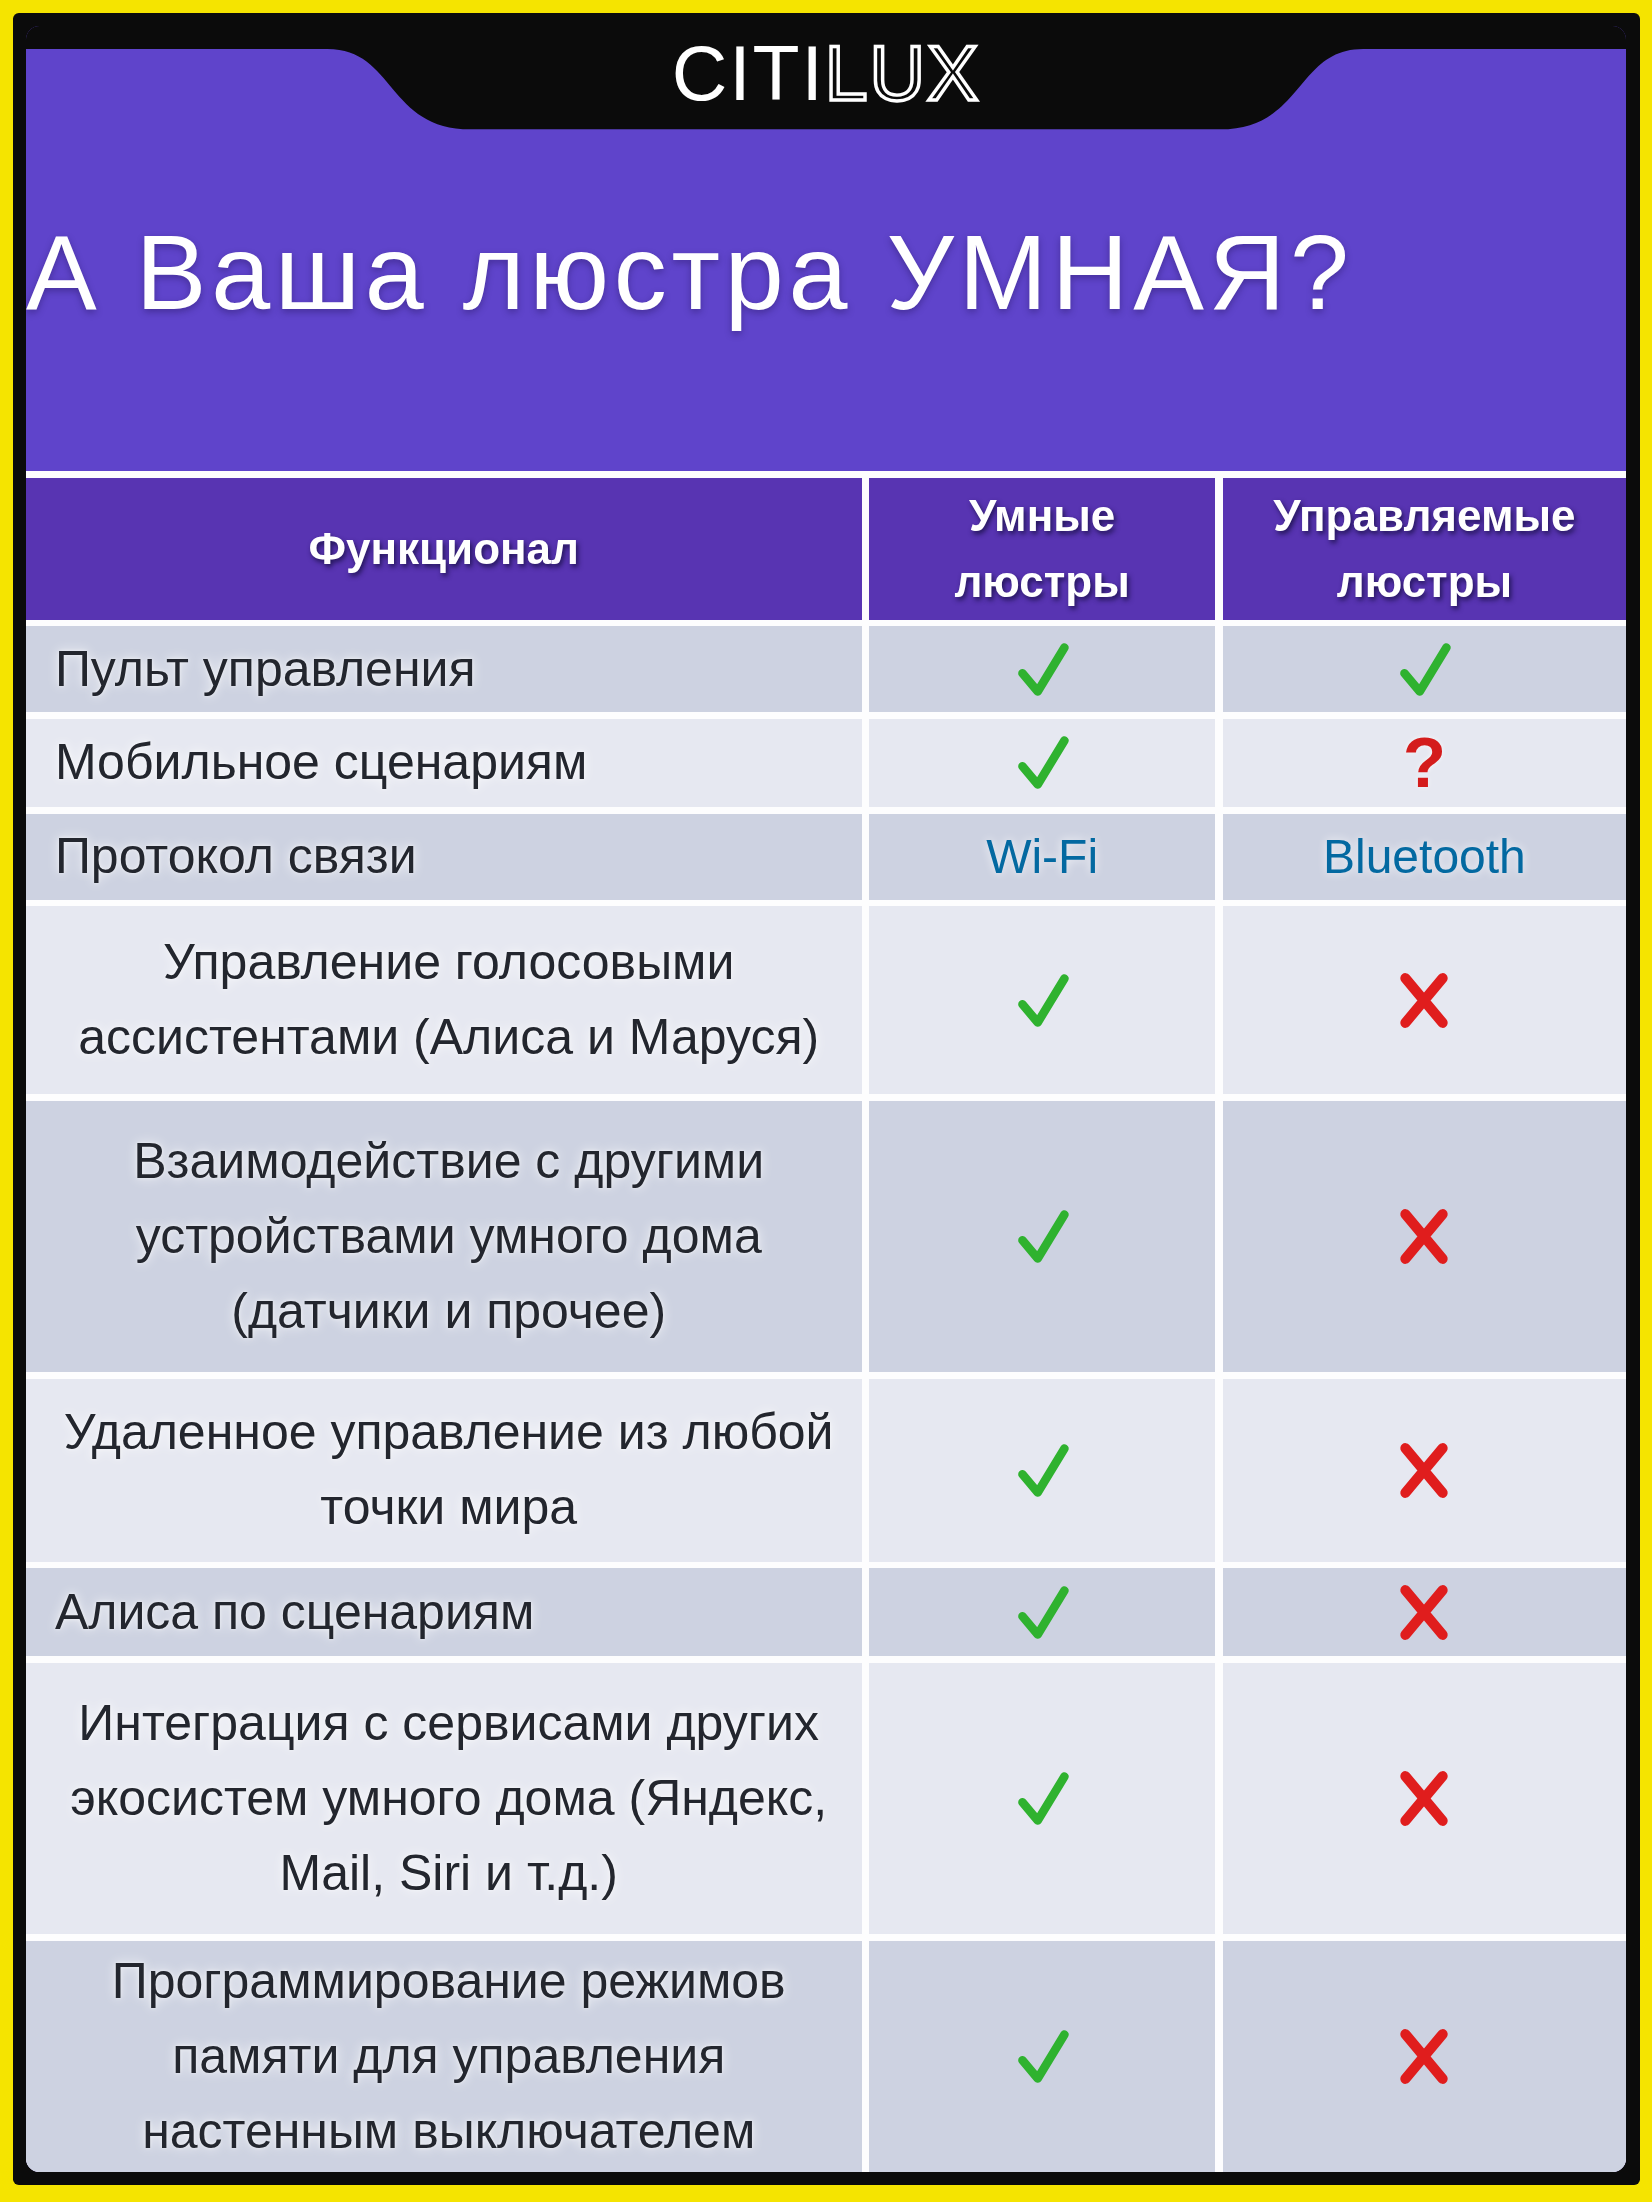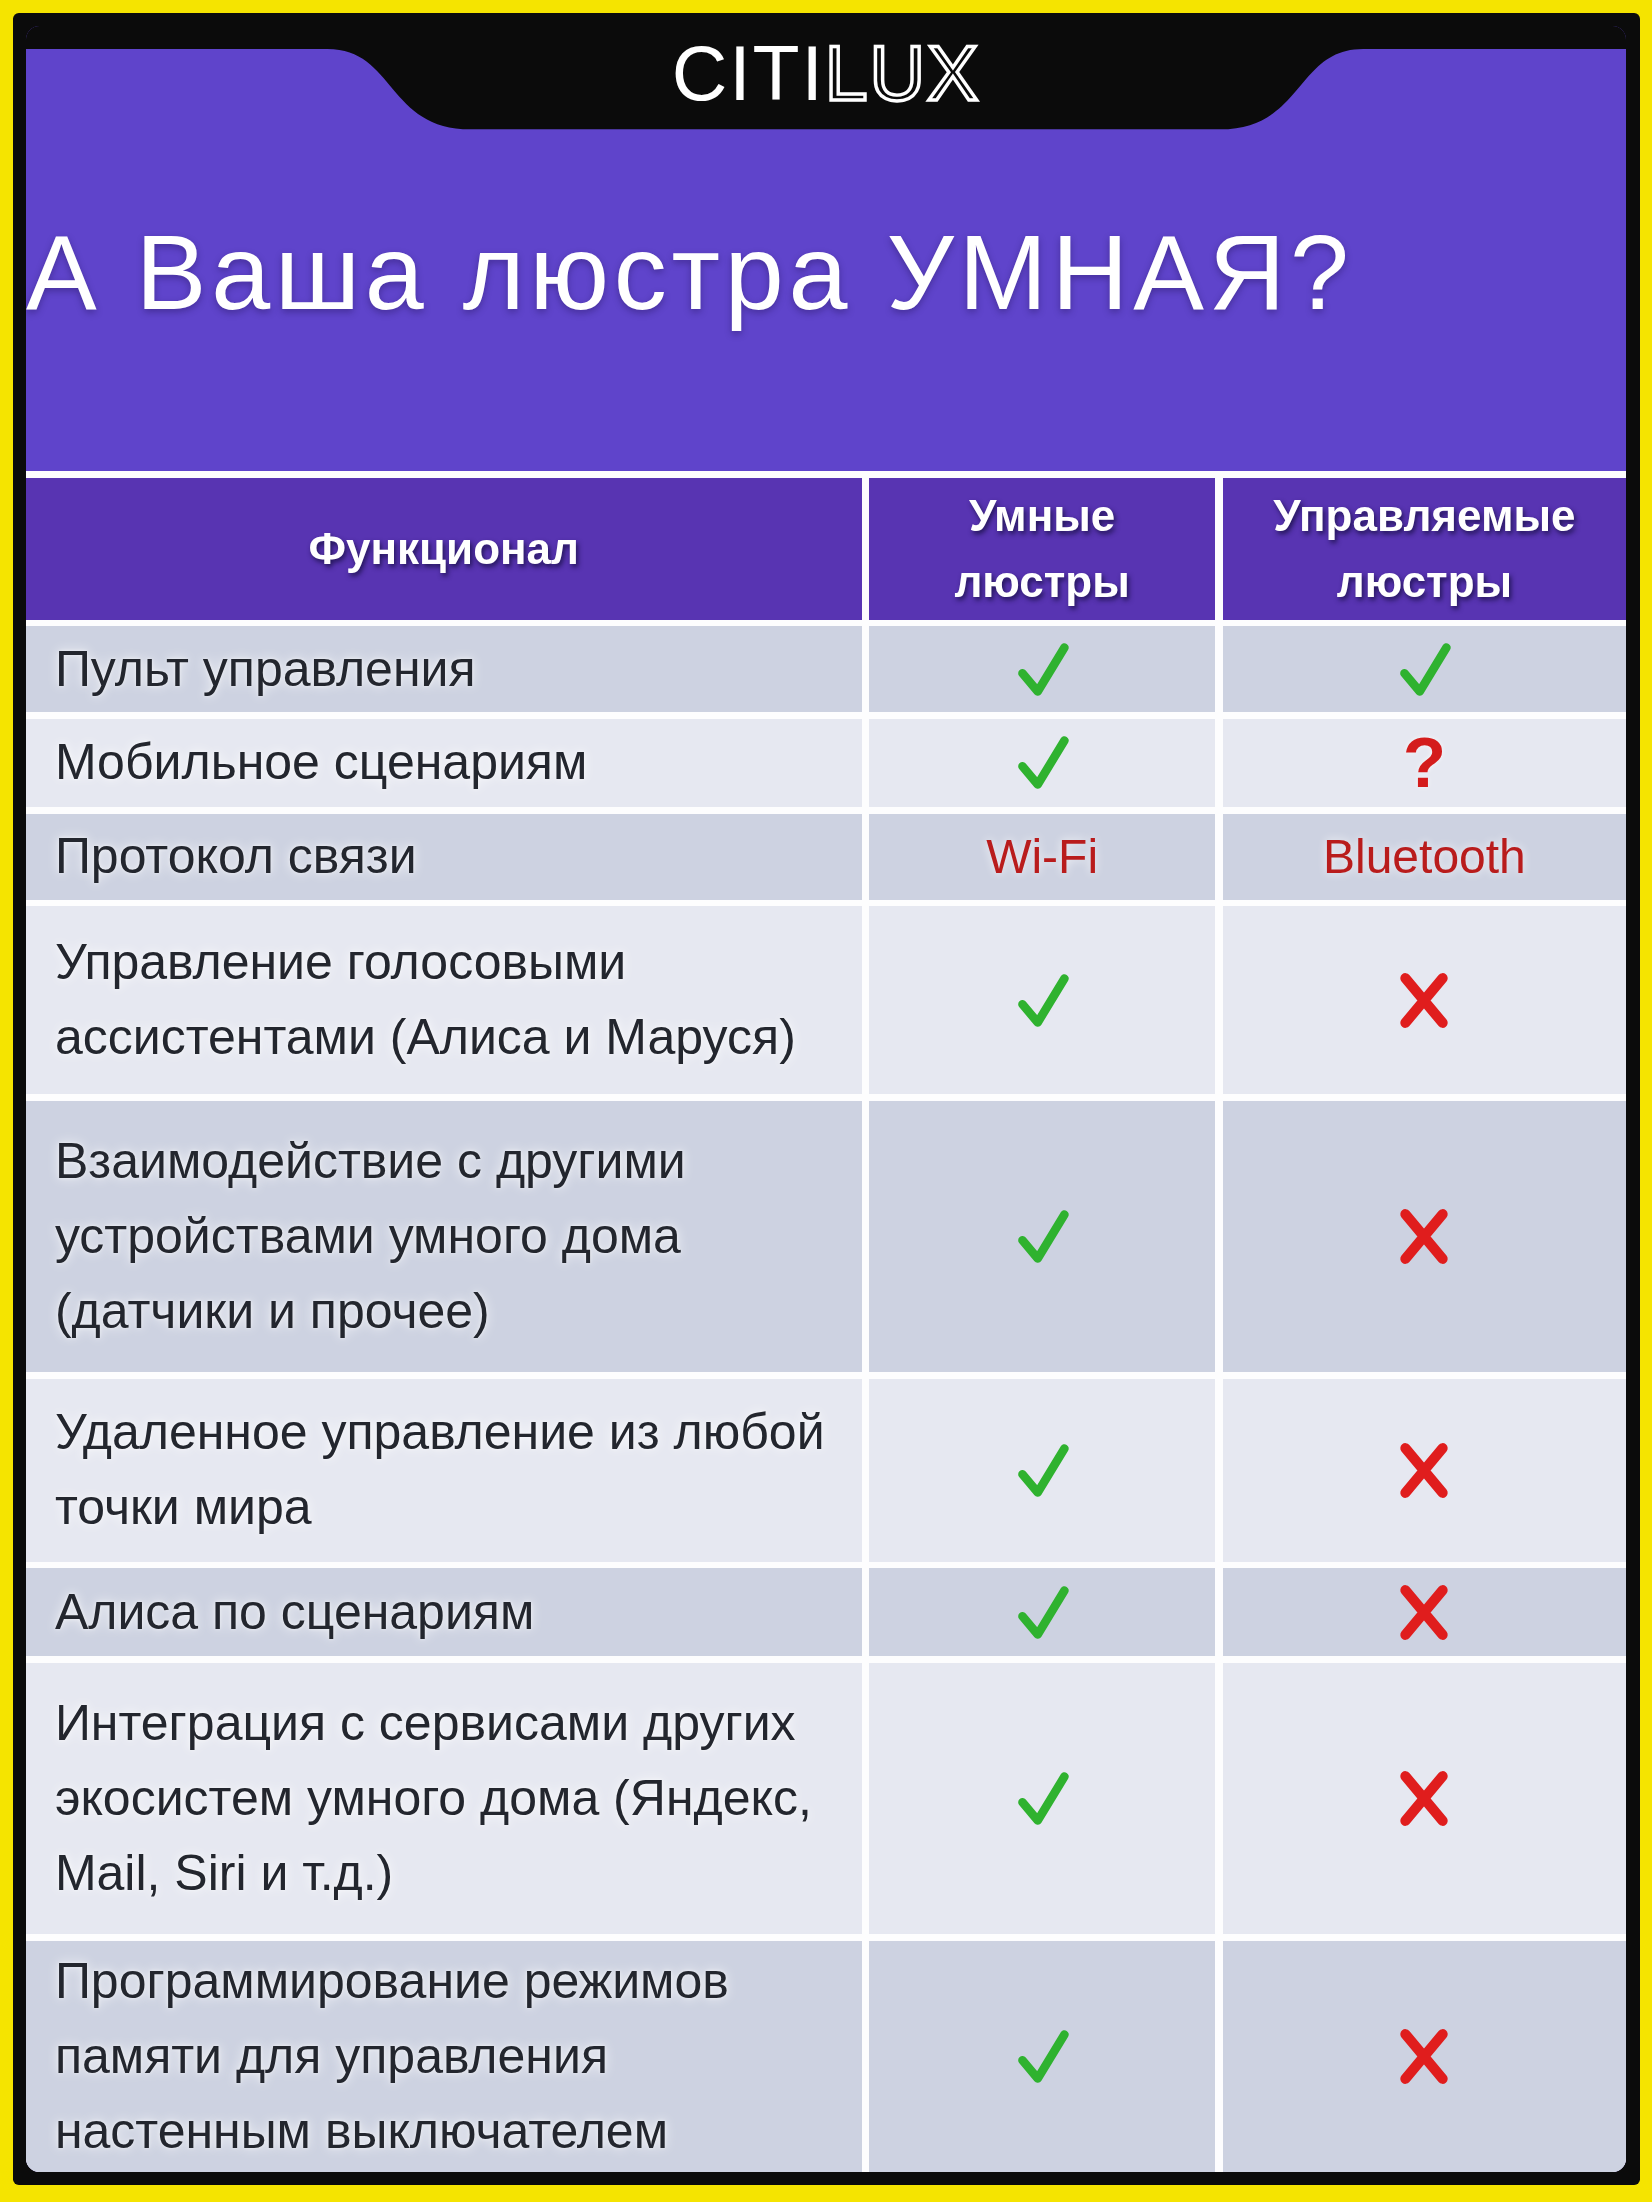--- a/index.html
+++ b/index.html
@@ -33,21 +33,21 @@
   
   .tbl{
     position:absolute;left:0;right:0;top:445px;bottom:0;
     display:grid;
     grid-template-columns:870fr 360fr 420fr;
     grid-template-rows:142px 86px 88px 86px 188px 271px 183px 88px 271px minmax(0,1fr);
     gap:6.7px 7.7px;
     padding-top:6.7px;
     background:#fdfdfe;
   }
-  .cell{min-width:0;min-height:0;}
+  .cell{min-width:0;min-height:0;text-align:center;}
   .hcell{
     background:#5834b2;color:#ffffff;
     display:flex;align-items:center;justify-content:center;text-align:center;
     font-size:44px;font-weight:700;line-height:1.5;
     padding:0 29px;
     text-shadow:1.9px 2.9px 4.8px rgba(25,15,70,.85);
   }
   .dark{background:#cdd2e1;}
   .light{background:#e6e8f1;}
   .fcell{
@@ -56,21 +56,21 @@
     font-size:50px;line-height:1.5;color:#23262e;
     text-shadow:0 0 11.5px rgba(255,255,255,.9),0 0 3.8px rgba(255,255,255,.6);
   }
   .vcell{display:flex;align-items:center;justify-content:center;}
   .mark-svg{display:block;}
   .qmark{
     font-size:71px;font-weight:700;color:#d41c1c;line-height:1;
     text-shadow:0 0 5.8px rgba(255,255,255,.7);
   }
   .proto{
-    font-size:48px;color:#b91c1c;line-height:1.2;
+    font-size:48px;color:#0369a1;line-height:1.2;
     text-shadow:0 0 9.6px rgba(255,255,255,.85);
   }
 </style>
 </head>
 <body>
 
 <div class="frame">
   <div class="black-frame">
     <div class="content">
 

